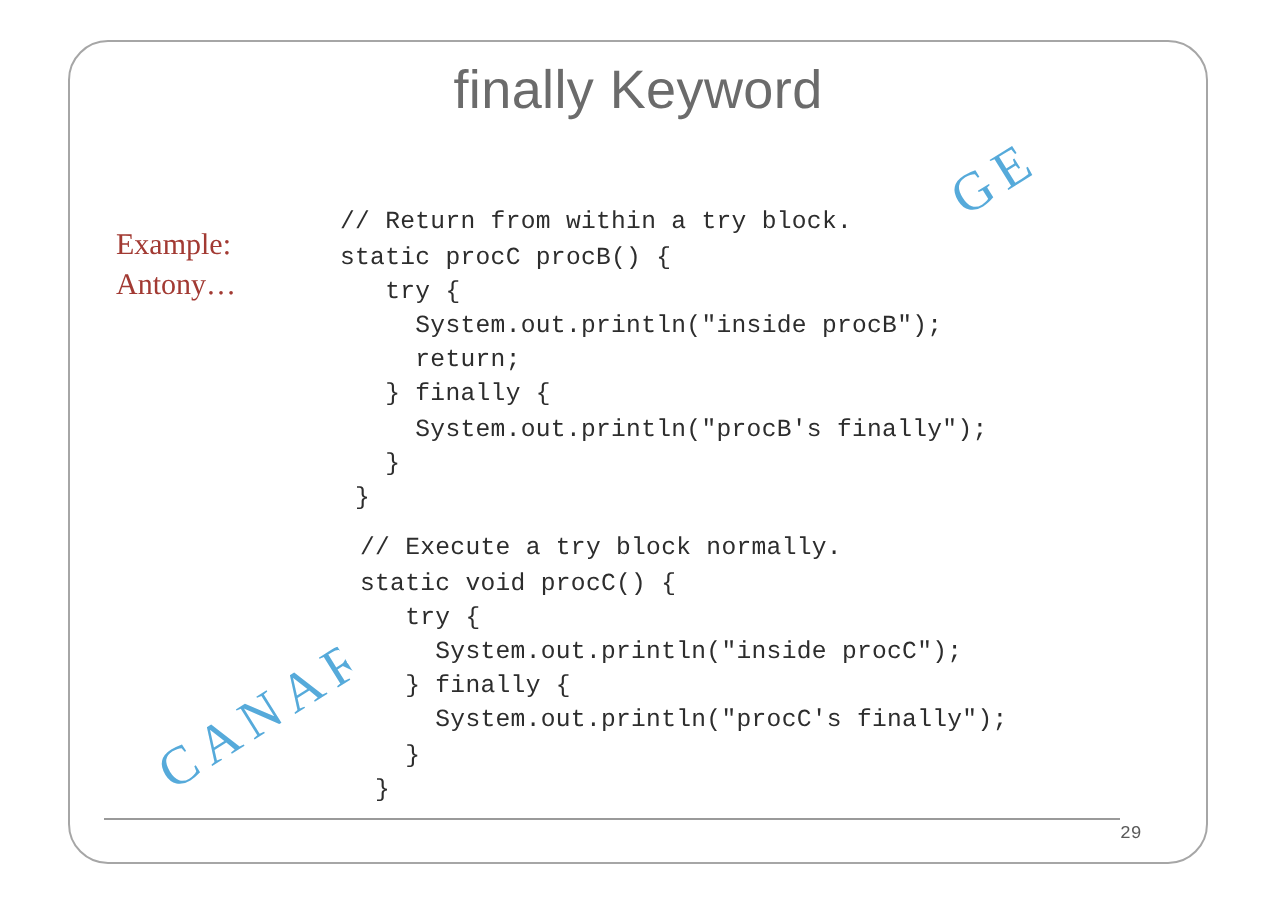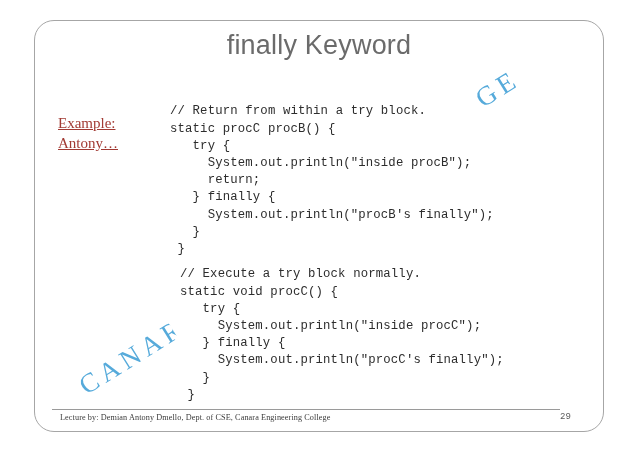--- a/index.html
+++ b/index.html
@@ -40,21 +40,20 @@
     white-space: nowrap;
   }
   .example-label {
     position: absolute;
     left: 58px;
     top: 113px;
     font-family: "Liberation Serif", serif;
     font-size: 15px;
     color: #a23a33;
     line-height: 20px;
-    text-decoration: underline;
   }
   .example-label div { white-space: nowrap; }
 
   .code-block {
     position: absolute;
     font-family: "Liberation Mono", "DejaVu Sans Mono", monospace;
     font-size: 12.3px;
     line-height: 17.2px;
     color: #2d2d2d;
     white-space: pre;
@@ -158,17 +157,16 @@
   <div class="watermark" id="wm-top">
     <span>GE</span>
   </div>
 
   <div class="watermark" id="wm-bottom">
     <span>CANAR</span>
   </div>
 
   <div class="footer-rule"></div>
 
-  <div class="footer-text">Lecture by: Demian Antony Dmello, Dept. of CSE, Canara Engineering College</div>
 
   <div class="page-number">29</div>
 
 </div>
 
 </body></html>

